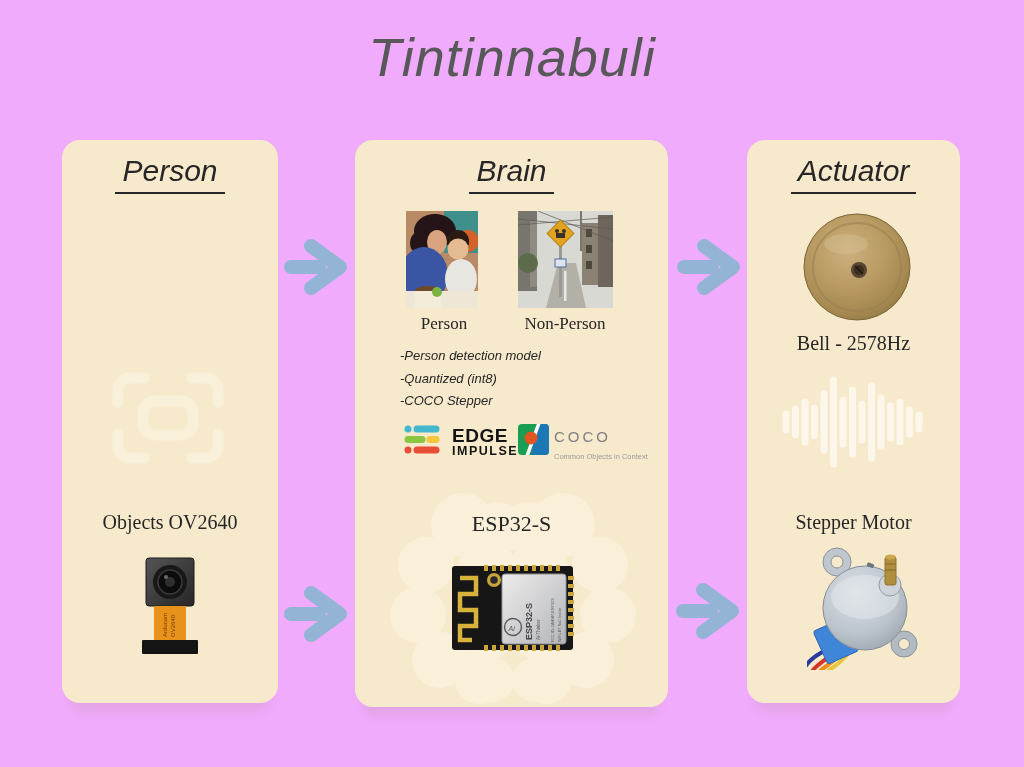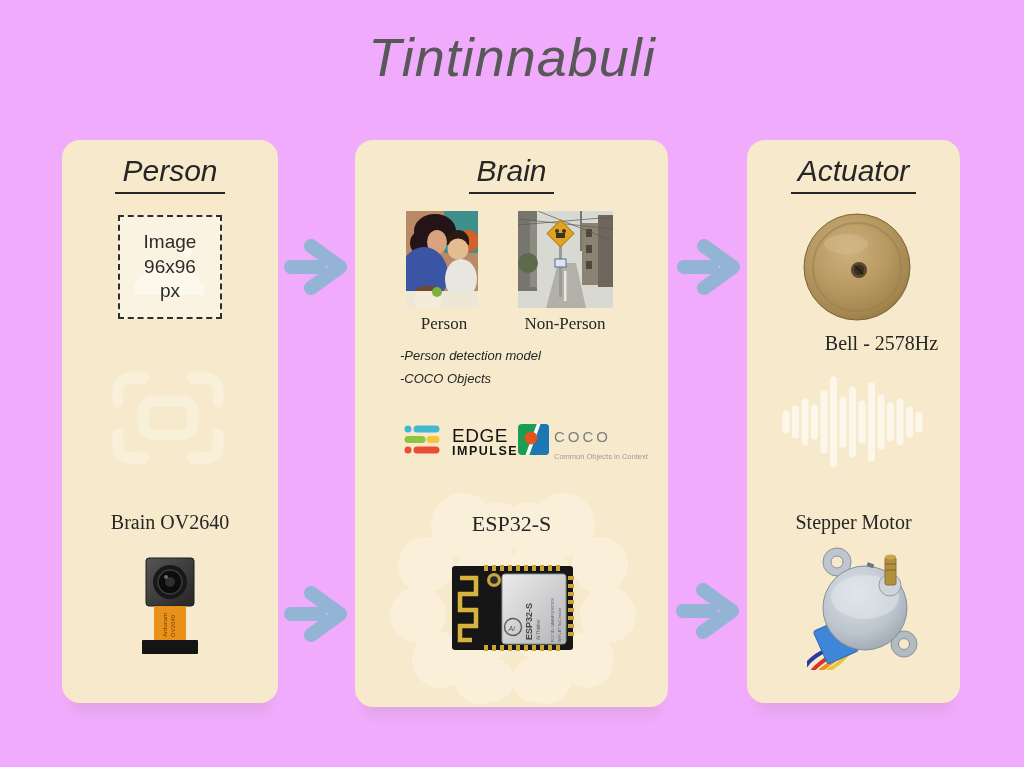--- a/index.html
+++ b/index.html
@@ -25,61 +25,50 @@
 
   .image-box{position:absolute;left:56px;top:75px;width:100px;height:100px;
              border:2px dashed #2e2e2e;background:#faf3e1;display:flex;align-items:center;
              justify-content:center;text-align:center;font-size:19px;line-height:1.3;color:#2b2b2b;}
   .image-box .inner{position:relative;z-index:2;}
 
   .notes{position:absolute;left:45px;top:205px;font-style:italic;font-size:13px;
          line-height:22.5px;color:#262626;}
 
   .ei-text{line-height:1;color:#141414;}
-  .ei-edge{font-size:19px;font-weight:normal;letter-spacing:0.5px;}
+  .ei-edge{font-size:19px;font-weight:bold;letter-spacing:0.5px;}
   .ei-impulse{font-size:12.5px;font-weight:bold;letter-spacing:1.5px;}
   .coco-text{line-height:1;}
   .coco-name{font-size:15px;color:#7f7f7f;letter-spacing:3px;}
   .coco-tag{font-size:7.5px;color:#9a9a9a;margin-top:9px;}
 </style>
 </head>
 <body>
 
 <div class="canvas">
 
   <div class="abs page-title">Tintinnabuli</div>
 
   <div class="panel" style="left:62px;top:140px;width:216px;height:563px;">
     <div class="panel-heading">
       <span>Person</span>
     </div>
 
-    <div class="image-box">
-      <svg class="abs" style="left:14px;top:22px;" width="70" height="56" viewBox="0 0 70 56">
-        <polygon points="0,46 22,18 38,36 50,22 70,46 70,56 0,56" fill="#fdf8ec"></polygon>
-        <circle cx="52" cy="12" r="7" fill="#fdf8ec"></circle>
-      </svg>
-      <div class="inner">
-        <div>Image</div>
-        <div>96x96</div>
-        <div>px</div>
-      </div>
-    </div>
 
     <svg class="abs" style="left:48px;top:228px;" width="116" height="100" viewBox="0 0 116 100">
       <g stroke="#f9f0da" stroke-width="11" fill="none" stroke-linecap="round" stroke-linejoin="round">
         <path d="M8 34 V22 a12 12 0 0 1 12-12 H34"></path>
         <path d="M82 10 H96 a12 12 0 0 1 12 12 V34"></path>
         <path d="M8 66 V78 a12 12 0 0 0 12 12 H34"></path>
         <path d="M108 66 V78 a12 12 0 0 1 -12 12 H82"></path>
         <rect x="33" y="33" width="50" height="34" rx="12"></rect>
       </g>
     </svg>
 
-    <div class="label lbl20" style="left:0;top:371px;width:100%;">Brain OV2640</div>
+    <div class="label lbl20" style="left:0;top:371px;width:100%;">Objects OV2640</div>
 
     <svg class="abs" style="left:78px;top:416px;" width="60" height="100" viewBox="0 0 60 100">
       <defs>
         <linearGradient id="camBody" x1="0" y1="0" x2="1" y2="1">
           <stop offset="0" stop-color="#555555"></stop>
             <stop offset="1" stop-color="#262626"></stop>
         </linearGradient>
       </defs>
       <rect x="6" y="2" width="48" height="48" rx="3" fill="url(#camBody)" stroke="#1c1c1c"></rect>
       <circle cx="30" cy="26" r="17" fill="#181818"></circle>
@@ -138,21 +127,22 @@
       <circle cx="46" cy="20" r="2" fill="#3a3229"></circle>
       <rect x="38" y="22" width="9" height="5" fill="#3a3229"></rect>
       <rect x="37" y="48" width="11" height="8" fill="#dfe4ea" stroke="#4a6fa5"></rect>
     </svg>
 
     <div class="label lbl17" style="left:53px;top:174px;width:72px;">Person</div>
     <div class="label lbl17" style="left:160px;top:174px;width:100px;">Non-Person</div>
 
     <div class="notes">
       <div>-Person detection model</div>
-      <div>-COCO Objects</div>
+      <div>-Quantized (int8)</div>
+      <div>-COCO Stepper</div>
     </div>
 
     <svg class="abs" style="left:49px;top:284px;" width="36" height="31" viewBox="0 0 36 31">
       <g stroke-linecap="round">
         <circle cx="4" cy="5" r="3.5" fill="#44b8cf"></circle>
         <line x1="13" y1="5" x2="32" y2="5" stroke="#44b8cf" stroke-width="7"></line>
         <line x1="4" y1="15.5" x2="18" y2="15.5" stroke="#8bc541" stroke-width="7"></line>
         <line x1="26" y1="15.5" x2="32" y2="15.5" stroke="#f3c63b" stroke-width="7"></line>
         <circle cx="4" cy="26" r="3.5" fill="#ea4d36"></circle>
         <line x1="13" y1="26" x2="32" y2="26" stroke="#ea4d36" stroke-width="7"></line>
@@ -265,21 +255,21 @@
         </radialGradient>
       </defs>
       <circle cx="55" cy="55" r="53" fill="url(#bell)" stroke="#7c6538" stroke-width="1"></circle>
       <circle cx="55" cy="55" r="44" fill="none" stroke="#9b8150" stroke-width="2" opacity="0.6"></circle>
       <ellipse cx="44" cy="32" rx="22" ry="10" fill="#d8c092" opacity="0.45"></ellipse>
       <circle cx="57" cy="58" r="8" fill="#574631"></circle>
       <circle cx="57" cy="58" r="5" fill="#3c2f1f"></circle>
       <line x1="53" y1="54" x2="61" y2="62" stroke="#20170d" stroke-width="1.6"></line>
     </svg>
 
-    <div class="label lbl20" style="left:0;top:192px;width:100%;padding-left:28px;">Bell - 2578Hz</div>
+    <div class="label lbl20" style="left:0;top:192px;width:100%;">Bell - 2578Hz</div>
 
     <svg class="abs" style="left:33px;top:232px;" width="148" height="100" viewBox="0 0 148 100">
       <g stroke="#fcf7ea" stroke-width="7" stroke-linecap="round">
         <line x1="6" y1="42" x2="6" y2="58"></line>
         <line x1="15.5" y1="37" x2="15.5" y2="63"></line>
         <line x1="25" y1="30" x2="25" y2="70"></line>
         <line x1="34.5" y1="36" x2="34.5" y2="64"></line>
         <line x1="44" y1="22" x2="44" y2="78"></line>
         <line x1="53.5" y1="8" x2="53.5" y2="92"></line>
         <line x1="63" y1="28" x2="63" y2="72"></line>

